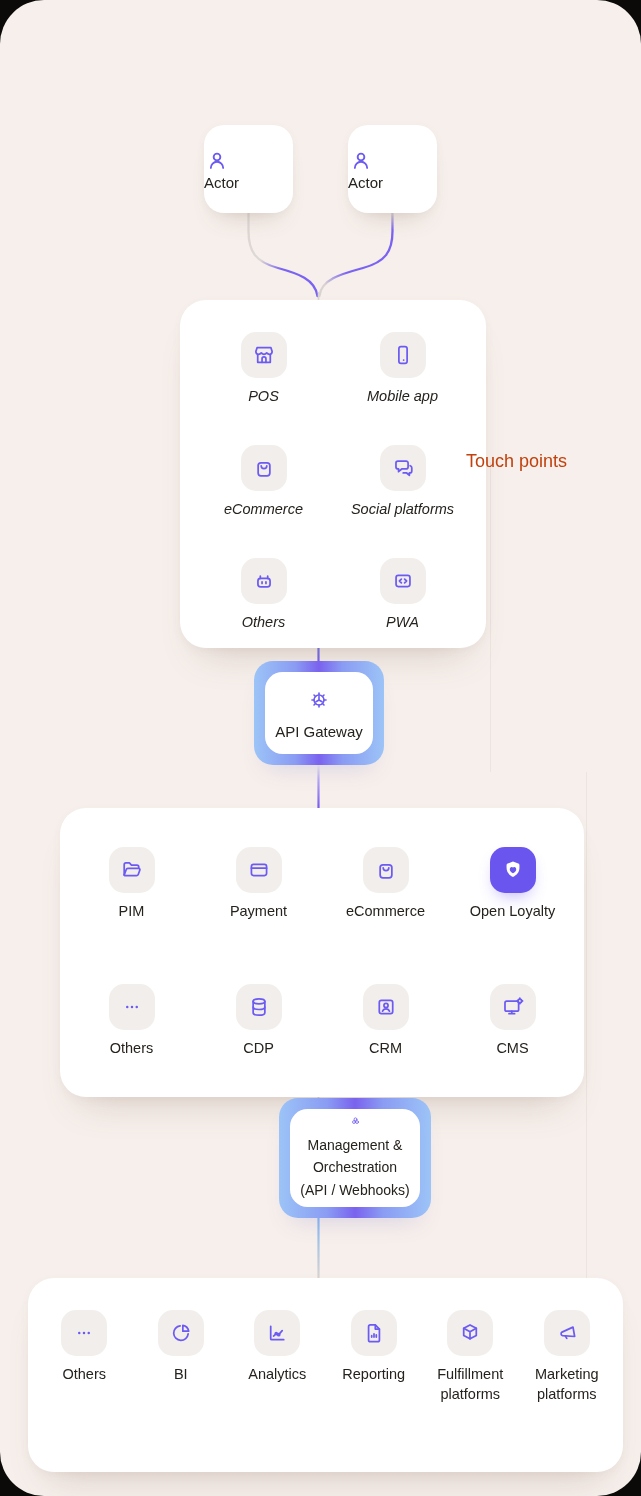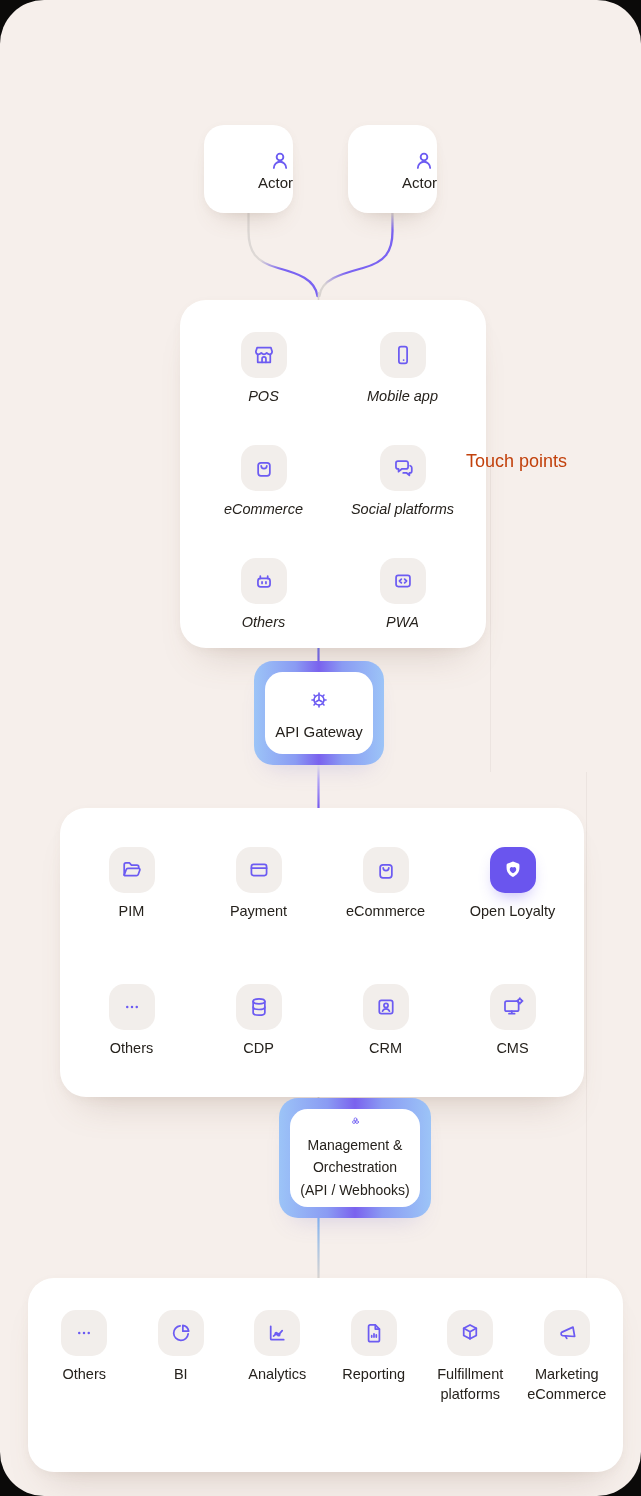--- a/index.html
+++ b/index.html
@@ -10,21 +10,21 @@
   }
   .connectors{position:absolute;left:0;top:0;pointer-events:none;}
   .faint-line{position:absolute;width:1px;background:rgba(90,70,55,0.06);}
   .card{
     position:absolute;background:#ffffff;border-radius:26px;
     box-shadow:0 24px 38px -22px rgba(125,95,75,.28), 0 3px 10px rgba(125,95,75,.05);
   }
   .actor-card{
     position:absolute;top:125px;width:89px;height:88px;background:#fff;border-radius:20px;
     box-shadow:0 16px 26px -16px rgba(125,95,75,.30), 0 2px 8px rgba(125,95,75,.05);
-    display:flex;flex-direction:column;align-items:flex-end;justify-content:center;gap:0;
+    display:flex;flex-direction:column;align-items:flex-start;justify-content:center;gap:0;
   }
   .actor-label{font-size:15px;color:#26221d;}
   .grid{display:grid;}
   .tp-grid{grid-template-columns:1fr 1fr;row-gap:23px;padding:32px 14px 0;font-style:italic;}
   .sv-grid{grid-template-columns:repeat(4,1fr);row-gap:23px;padding:39px 8px 0;}
   .out-grid{grid-template-columns:repeat(6,1fr);padding:32px 8px 0;}
   .item{display:flex;flex-direction:column;align-items:center;}
   .tile{
     width:46px;height:46px;border-radius:15px;background:#f2eeeb;
     display:flex;align-items:center;justify-content:center;
@@ -324,17 +324,17 @@
     </div>
     <div class="item">
       <div class="tile">
         <svg class="ic" width="26" height="26" viewBox="0 0 24 24" fill="none" stroke="#6c5bf2" stroke-width="1.6" stroke-linecap="round" stroke-linejoin="round">
           <g transform="rotate(-10 12 12)">
             <path d="M18.4,7.6 L7.6,10.4 a1.7,1.7 0 0 0 0,3.2 L18.4,16.4 z"></path>
             <path d="M10,14.4 l0.9,2.5"></path>
           </g>
         </svg>
       </div>
-      <div class="item-label">Marketing eCommerce</div>
+      <div class="item-label">Marketing platforms</div>
     </div>
   </div>
 
 </div>
 
 </body></html>

